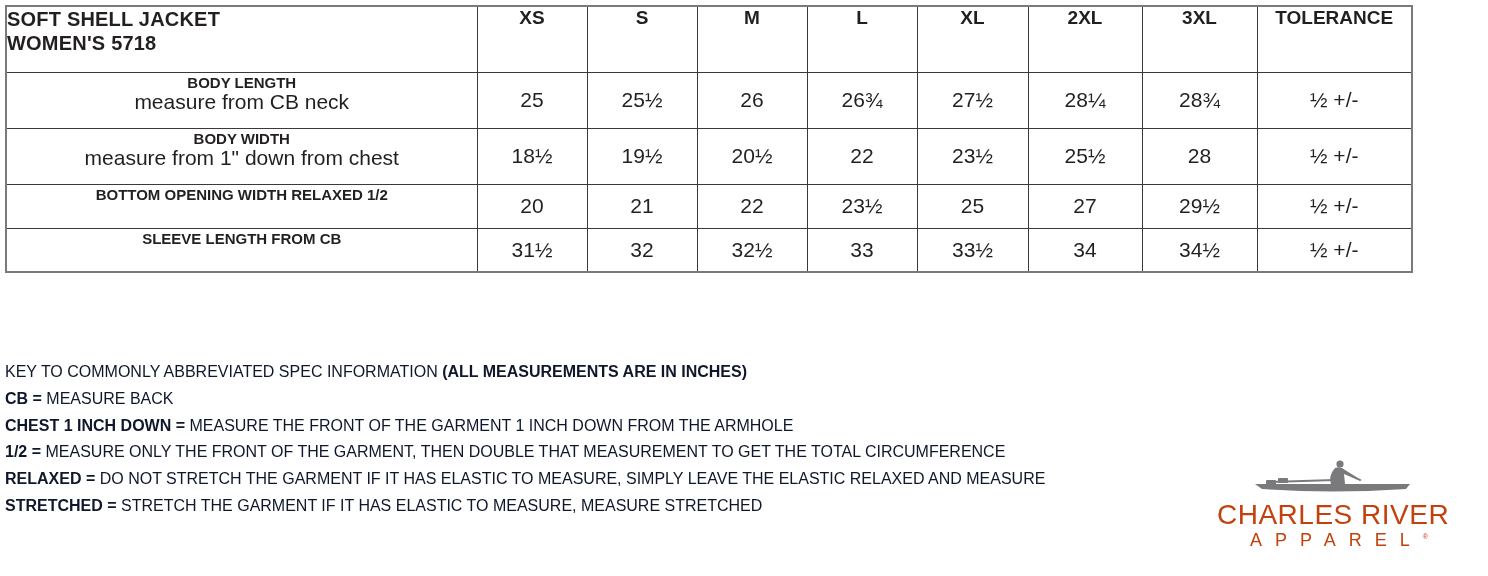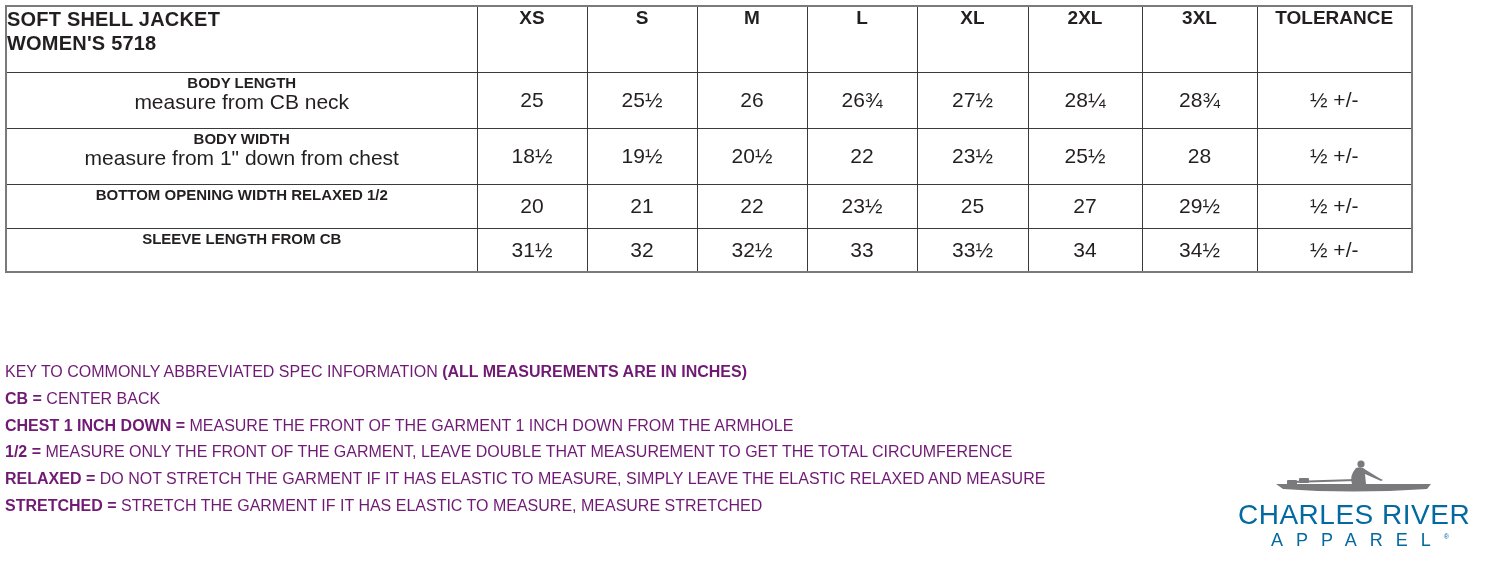--- a/index.html
+++ b/index.html
@@ -14,23 +14,23 @@
   th.size { font-size:19px; font-weight:bold; vertical-align:top; padding-top:11px;
             }
   tr.head { height:66px; }
   tr.r2 { height:56px; }
   tr.r1 { height:44px; }
   td.label { text-align:center; vertical-align:top; padding:10px 0 0 11px; }
   td.label .main { font-size:15px; font-weight:bold; line-height:19px; display:block; }
   td.label .sub { font-size:21px; line-height:19px; display:block; }
   td.val { text-align:center; vertical-align:middle; font-size:21px; }
   .key { position:absolute; left:5px; top:359px; font-size:16px; line-height:26.8px;
-         color:#701a75; white-space:nowrap; }
+         color:#0f172a; white-space:nowrap; }
   .key b { font-weight:bold; }
-  .logo { position:absolute; left:1210px; top:458px; width:245px; height:100px; color:#0369a1;margin-left:21px; }
+  .logo { position:absolute; left:1210px; top:458px; width:245px; height:100px; color:#c2410c; }
   .logo .brand { position:absolute; left:7px; top:41px; font-size:28px; letter-spacing:0.5px; }
   .logo .sub { position:absolute; left:40px; top:72px; font-size:18px; letter-spacing:13px; }
   .logo .reg { font-size:7px; letter-spacing:0; vertical-align:super; }
 </style>
 </head>
 <body>
 
 <table class="spec">
   <colgroup>
     <col style="width:471px">
@@ -114,23 +114,23 @@
     <td class="val">33½</td>
     <td class="val">34</td>
     <td class="val">34½</td>
     <td class="val">½ +/-</td>
   </tr>
 </tbody>
   </table>
 
 <div class="key">
   <div><span>KEY TO COMMONLY ABBREVIATED SPEC INFORMATION </span><b>(ALL MEASUREMENTS ARE IN INCHES)</b></div>
-  <div><b>CB =</b><span> CENTER BACK</span></div>
+  <div><b>CB =</b><span> MEASURE BACK</span></div>
   <div><b>CHEST 1 INCH DOWN =</b><span> MEASURE THE FRONT OF THE GARMENT 1 INCH DOWN FROM THE ARMHOLE</span></div>
-  <div><b>1/2 =</b><span> MEASURE ONLY THE FRONT OF THE GARMENT, LEAVE DOUBLE THAT MEASUREMENT TO GET THE TOTAL CIRCUMFERENCE</span></div>
+  <div><b>1/2 =</b><span> MEASURE ONLY THE FRONT OF THE GARMENT, THEN DOUBLE THAT MEASUREMENT TO GET THE TOTAL CIRCUMFERENCE</span></div>
   <div><b>RELAXED =</b><span> DO NOT STRETCH THE GARMENT IF IT HAS ELASTIC TO MEASURE, SIMPLY LEAVE THE ELASTIC RELAXED AND MEASURE</span></div>
   <div><b>STRETCHED =</b><span> STRETCH THE GARMENT IF IT HAS ELASTIC TO MEASURE, MEASURE STRETCHED</span></div>
 </div>
 
 <div class="logo">
   <svg width="245" height="42" viewBox="0 0 245 42" style="position:absolute;left:0;top:0;">
     <g fill="#7a7a7c">
 
       <path d="M45 26 L200 26 L196 31 Q120 36 52 31 Z"></path>
 

